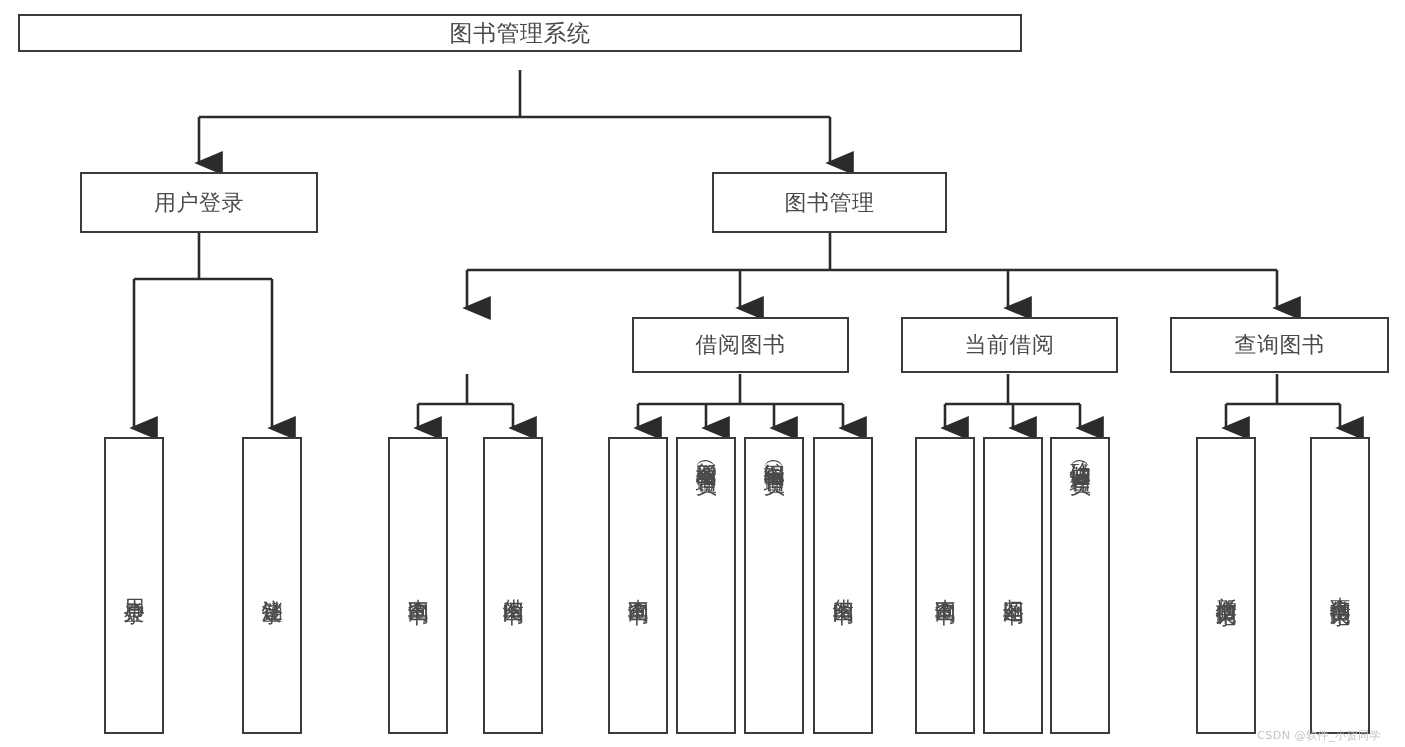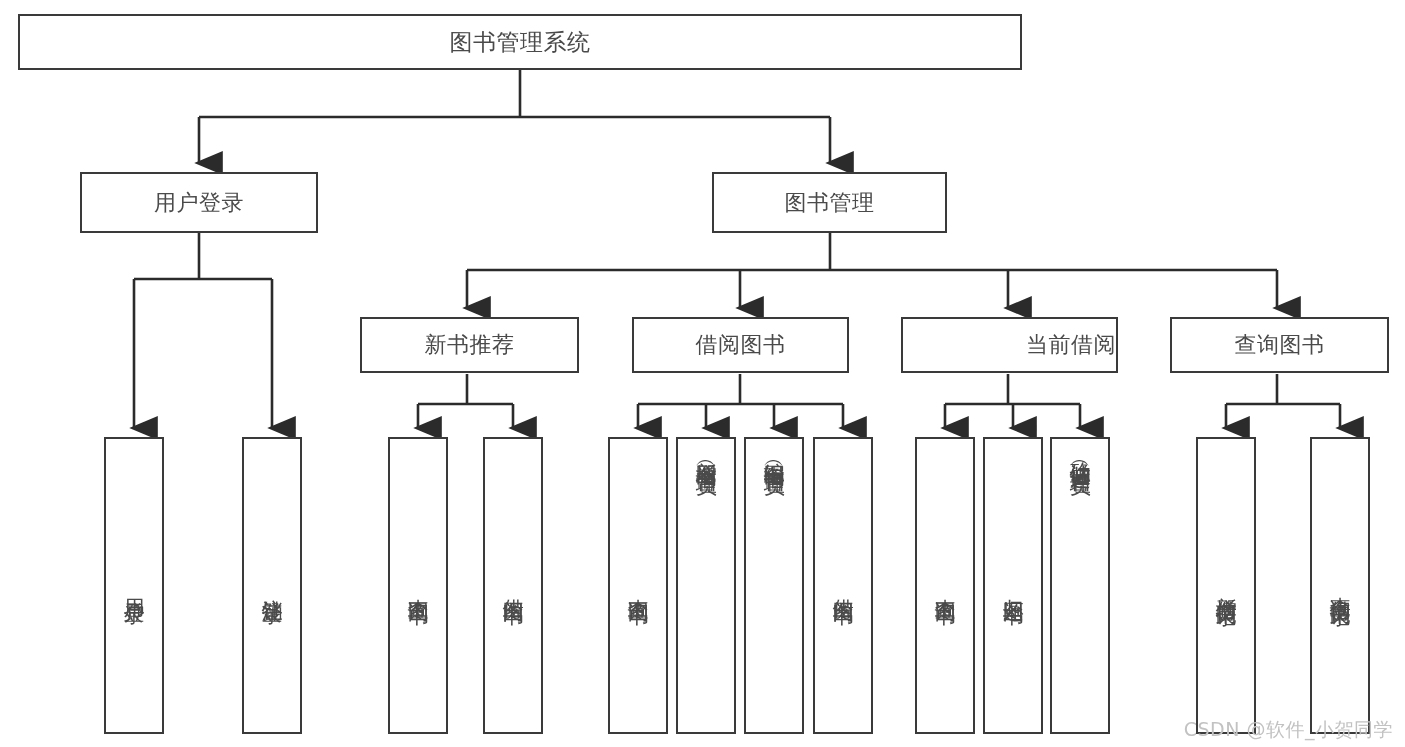--- a/index.html
+++ b/index.html
@@ -55,23 +55,23 @@
     letter-spacing: 2px;
     display: block;
     white-space: nowrap;
     text-align: center;
   }
   .node.vert.centered {
     align-items: center;
   }
   .watermark {
     position: absolute;
-    right: 12px;
+    right: 24px;
     bottom: 4px;
-    font-size: 19px;
+    font-size: 11px;
     color: #c2c2c2;
     letter-spacing: 0.5px;
     white-space: nowrap;
   }
 </style>
 </head>
 <body>
 
 <div id="canvas">
 
@@ -118,38 +118,35 @@
       <path d="M 1013 404 L 1013 428" marker-end="url(#arrow)"></path>
       <path d="M 1080 404 L 1080 428" marker-end="url(#arrow)"></path>
 
       <path d="M 1277 374 L 1277 404"></path>
       <path d="M 1226 404 L 1340 404"></path>
       <path d="M 1226 404 L 1226 428" marker-end="url(#arrow)"></path>
       <path d="M 1340 404 L 1340 428" marker-end="url(#arrow)"></path>
     </g>
   </svg>
 
-  <div class="node horiz title-node" style="left:18px; top:14px; width:1004px; height:56px;">
+  <div class="node horiz title-node" style="left:18px; top:14px; width:1004px; height:38px;">
     <span>图书管理系统</span>
   </div>
 
   <div class="node horiz" style="left:80px; top:172px; width:238px; height:61px;">
     <span>用户登录</span>
   </div>
   <div class="node horiz" style="left:712px; top:172px; width:235px; height:61px;justify-content:center;">
     <span>图书管理</span>
   </div>
 
-  <div class="node horiz" style="left:360px; top:317px; width:219px; height:56px;">
-    <span>新书推荐</span>
-  </div>
   <div class="node horiz" style="left:632px; top:317px; width:217px; height:56px;">
     <span>借阅图书</span>
   </div>
-  <div class="node horiz" style="left:901px; top:317px; width:217px; height:56px;justify-content:flex-end;">
+  <div class="node horiz" style="left:901px; top:317px; width:217px; height:56px;">
     <span>当前借阅</span>
   </div>
   <div class="node horiz" style="left:1170px; top:317px; width:219px; height:56px;">
     <span>查询图书</span>
   </div>
 
   <div class="node vert centered" style="left:104px; top:437px; width:60px; height:297px;">
     <span class="vtext">用户登录</span>
   </div>
   <div class="node vert centered" style="left:242px; top:437px; width:60px; height:297px;">

